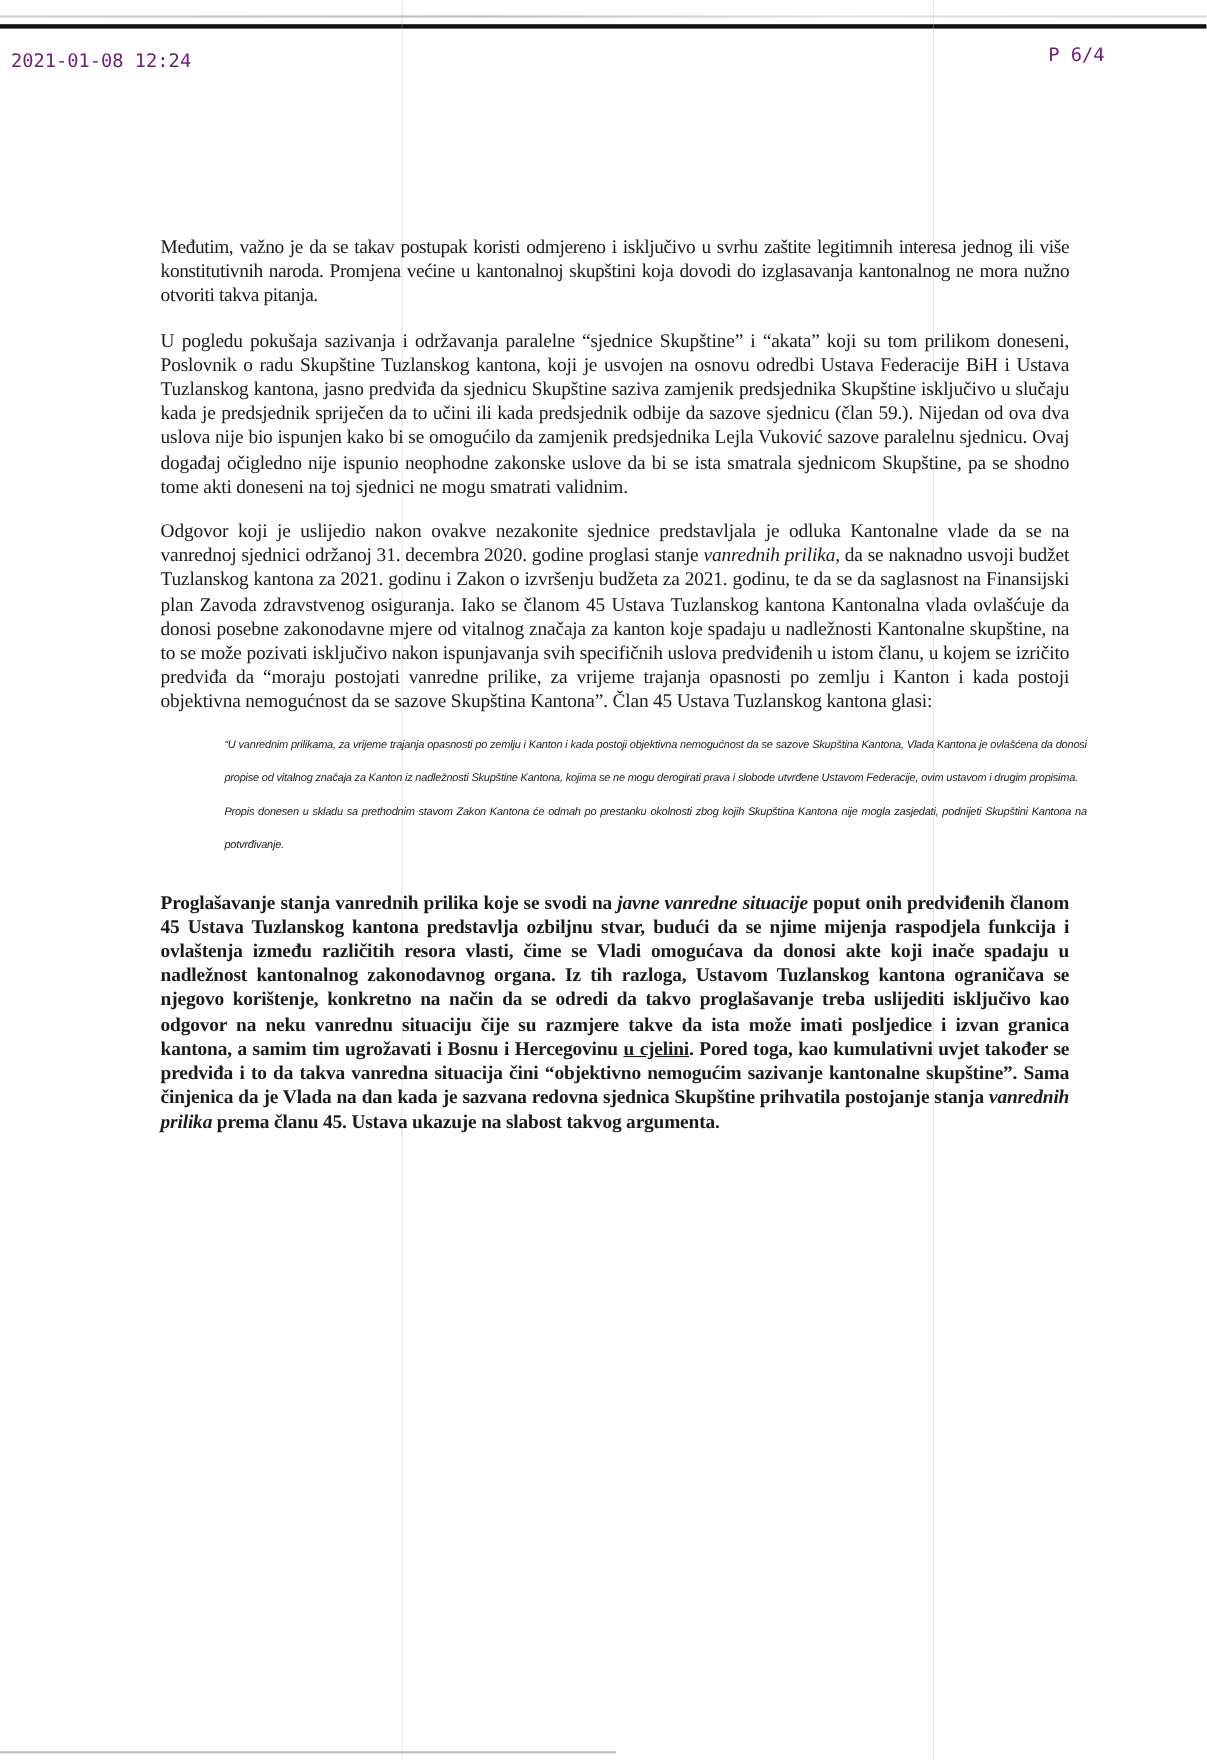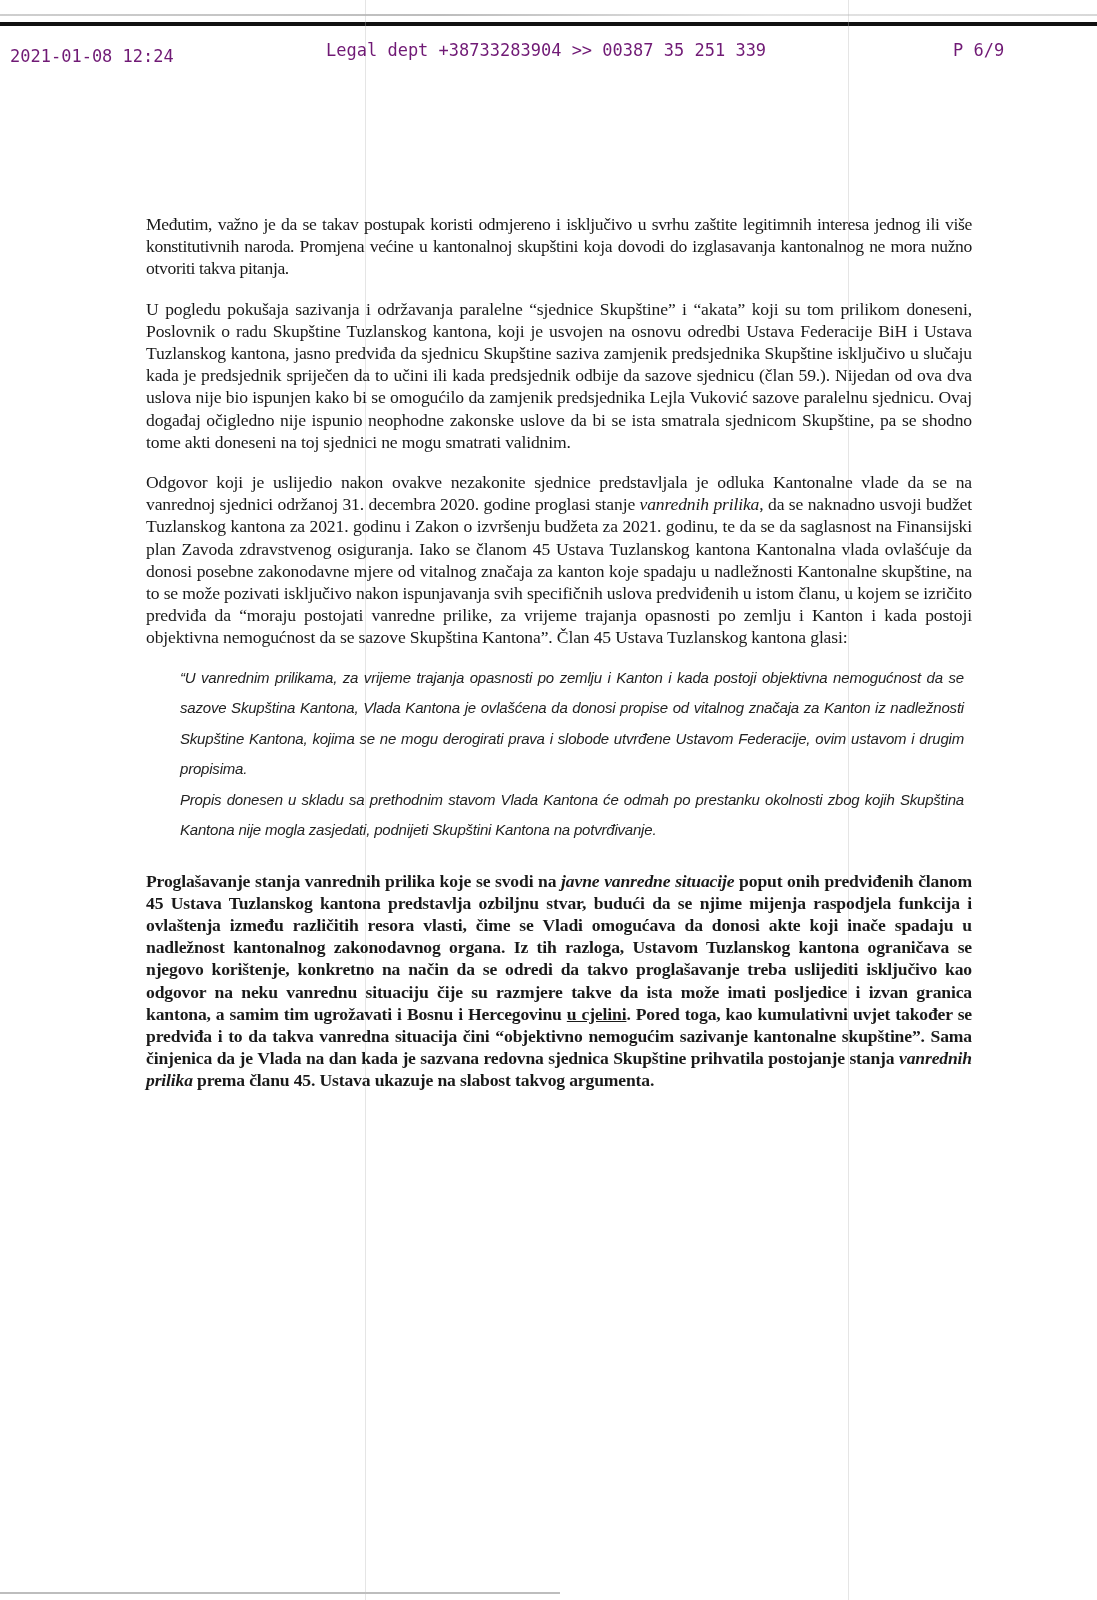--- a/index.html
+++ b/index.html
@@ -56,25 +56,25 @@
       font-size: 17.6px;
       line-height: 22.2px;
       letter-spacing: -0.15px;
     }
     .para {
       margin: 0 0 18px 0;
       text-align: justify;
     }
     .para.tight { letter-spacing: -0.35px; }
     .quote {
-      margin: 14px 0 0 34px;
+      margin: 14px 0 0 58px;
       width: 784px;
       font-family: "Liberation Sans", sans-serif;
       font-style: italic;
-      font-size: 15px;
+      font-size: 10px;
       line-height: 30.5px;
       letter-spacing: -0.2px;
       text-align: justify;
       color: #222;
     }
     .quote p { margin: 0; }
     .after-quote { margin-top: 24px; font-weight: bold; }
     em { font-style: italic; }
     u { text-decoration: underline; }
     .bottom-line {
@@ -88,32 +88,31 @@
 <body>
 
 <div class="top-faint-line"></div>
 <div class="top-rule"></div>
 
 <div class="scan-line" style="left:365px"></div>
 <div class="scan-line" style="left:848px"></div>
 
 <div class="fax-header">
   <span class="fax-date">2021-01-08 12:24</span>
-  <span class="fax-route">Legal dept +38733283904 &gt;&gt; 00387 35 251 339</span>
-  <span class="fax-page">P 6/9</span>
+  <span class="fax-page">P 6/4</span>
 </div>
 
 <div class="content">
   <p class="para tight">Međutim, važno je da se takav postupak koristi odmjereno i isključivo u svrhu zaštite legitimnih interesa jednog ili više konstitutivnih naroda. Promjena većine u kantonalnoj skupštini koja dovodi do izglasavanja kantonalnog ne mora nužno otvoriti takva pitanja.</p>
 
   <p class="para">U pogledu pokušaja sazivanja i održavanja paralelne “sjednice Skupštine” i “akata” koji su tom prilikom doneseni, Poslovnik o radu Skupštine Tuzlanskog kantona, koji je usvojen na osnovu odredbi Ustava Federacije BiH i Ustava Tuzlanskog kantona, jasno predviđa da sjednicu Skupštine saziva zamjenik predsjednika Skupštine isključivo u slučaju kada je predsjednik spriječen da to učini ili kada predsjednik odbije da sazove sjednicu (član 59.). Nijedan od ova dva uslova nije bio ispunjen kako bi se omogućilo da zamjenik predsjednika Lejla Vuković sazove paralelnu sjednicu. Ovaj događaj očigledno nije ispunio neophodne zakonske uslove da bi se ista smatrala sjednicom Skupštine, pa se shodno tome akti doneseni na toj sjednici ne mogu smatrati validnim.</p>
 
   <p class="para" style="margin-bottom:0"><span>Odgovor koji je uslijedio nakon ovakve nezakonite sjednice predstavljala je odluka Kantonalne vlade da se na vanrednoj sjednici održanoj 31. decembra 2020. godine proglasi stanje </span><em>vanrednih prilika</em><span>, da se naknadno usvoji budžet Tuzlanskog kantona za 2021. godinu i Zakon o izvršenju budžeta za 2021. godinu, te da se da saglasnost na Finansijski plan Zavoda zdravstvenog osiguranja. Iako se članom 45 Ustava Tuzlanskog kantona Kantonalna vlada ovlašćuje da donosi posebne zakonodavne mjere od vitalnog značaja za kanton koje spadaju u nadležnosti Kantonalne skupštine, na to se može pozivati isključivo nakon ispunjavanja svih specifičnih uslova predviđenih u istom članu, u kojem se izričito predviđa da “moraju postojati vanredne prilike, za vrijeme trajanja opasnosti po zemlju i Kanton i kada postoji objektivna nemogućnost da se sazove Skupština Kantona”. Član 45 Ustava Tuzlanskog kantona glasi:</span></p>
 
   <div class="quote">
     <p>“U vanrednim prilikama, za vrijeme trajanja opasnosti po zemlju i Kanton i kada postoji objektivna nemogućnost da se sazove Skupština Kantona, Vlada Kantona je ovlašćena da donosi propise od vitalnog značaja za Kanton iz nadležnosti Skupštine Kantona, kojima se ne mogu derogirati prava i slobode utvrđene Ustavom Federacije, ovim ustavom i drugim propisima.</p>
-    <p>Propis donesen u skladu sa prethodnim stavom Vlada Kantona će odmah po prestanku okolnosti zbog kojih Skupština Kantona nije mogla zasjedati, podnijeti Skupštini Kantona na potvrđivanje.</p>
+    <p>Propis donesen u skladu sa prethodnim stavom Zakon Kantona će odmah po prestanku okolnosti zbog kojih Skupština Kantona nije mogla zasjedati, podnijeti Skupštini Kantona na potvrđivanje.</p>
   </div>
 
   <p class="para after-quote"><span>Proglašavanje stanja vanrednih prilika koje se svodi na </span><em>javne vanredne situacije</em><span> poput onih predviđenih članom 45 Ustava Tuzlanskog kantona predstavlja ozbiljnu stvar, budući da se njime mijenja raspodjela funkcija i ovlaštenja između različitih resora vlasti, čime se Vladi omogućava da donosi akte koji inače spadaju u nadležnost kantonalnog zakonodavnog organa. Iz tih razloga, Ustavom Tuzlanskog kantona ograničava se njegovo korištenje, konkretno na način da se odredi da takvo proglašavanje treba uslijediti isključivo kao odgovor na neku vanrednu situaciju čije su razmjere takve da ista može imati posljedice i izvan granica kantona, a samim tim ugrožavati i Bosnu i Hercegovinu </span><u>u cjelini</u><span>. Pored toga, kao kumulativni uvjet također se predviđa i to da takva vanredna situacija čini “objektivno nemogućim sazivanje kantonalne skupštine”. Sama činjenica da je Vlada na dan kada je sazvana redovna sjednica Skupštine prihvatila postojanje stanja </span><em>vanrednih prilika</em><span> prema članu 45. Ustava ukazuje na slabost takvog argumenta.</span></p>
 </div>
 
 <div class="bottom-line"></div>
 
 </body></html>

